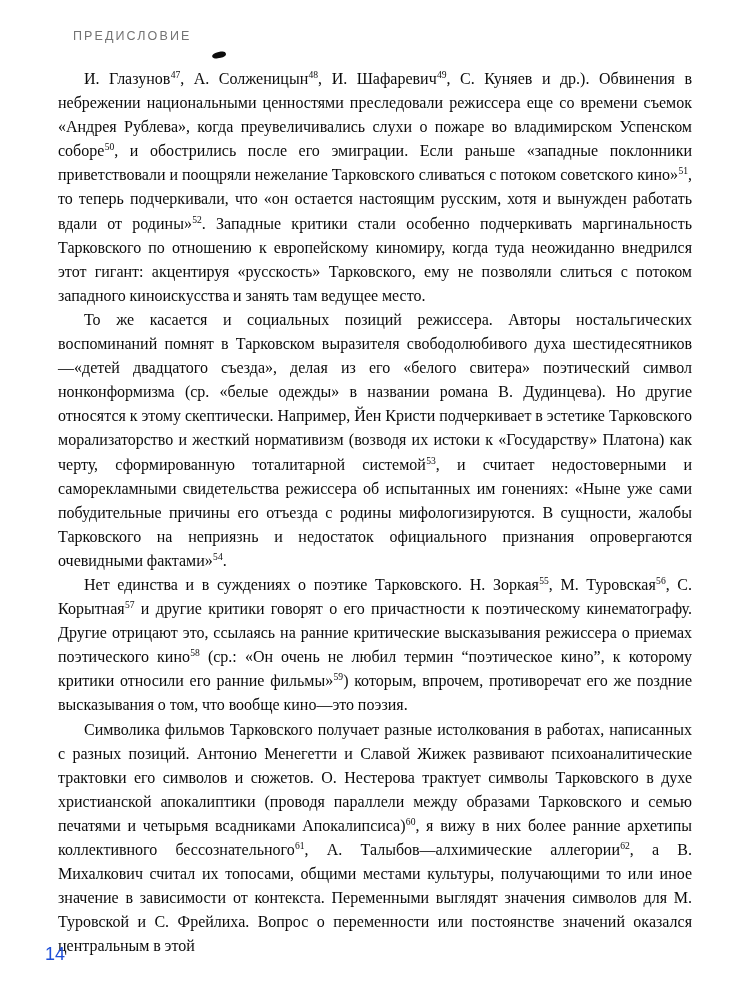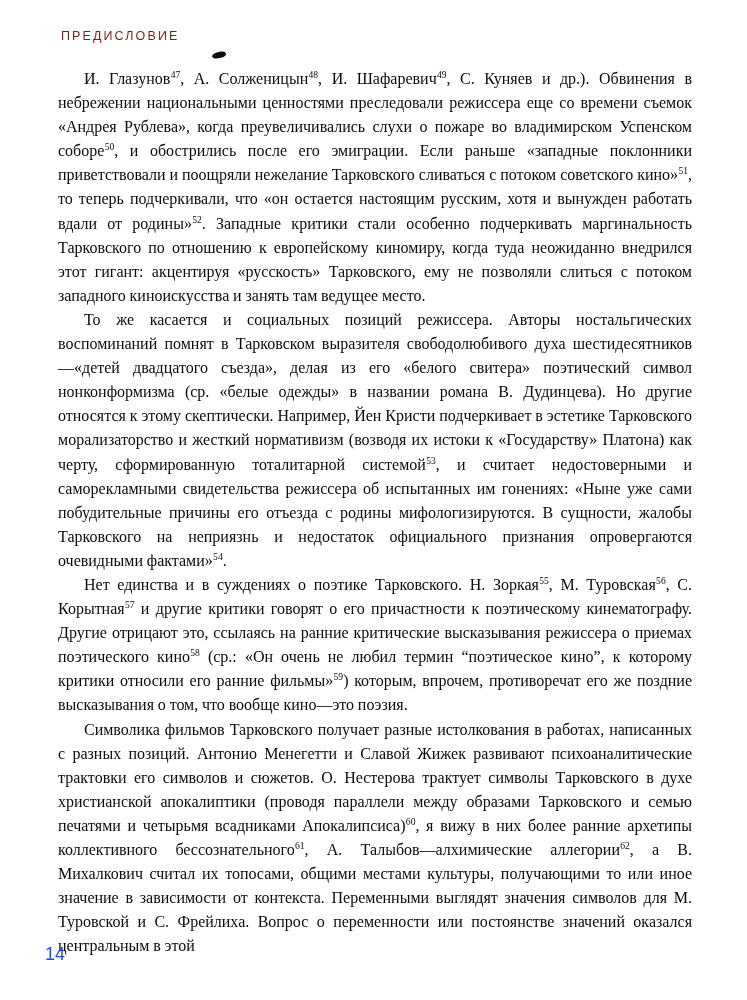--- a/index.html
+++ b/index.html
@@ -19,26 +19,26 @@
 
   .page {
     position: absolute;
     inset: 0;
     background: #ffffff;
   }
 
   
   .running-head {
     position: absolute;
-    left: 61px;
+    left: 73px;
     top: 29px;
     font-family: "Liberation Sans", "DejaVu Sans", sans-serif;
     font-size: 12.5px;
     letter-spacing: 2.1px;
-    color: #7f1d1d;
+    color: #737373;
     line-height: 14px;
     white-space: nowrap;
   }
 
   
   .ink-speck {
     position: absolute;
     left: 212px;
     top: 52px;
     width: 14px;

